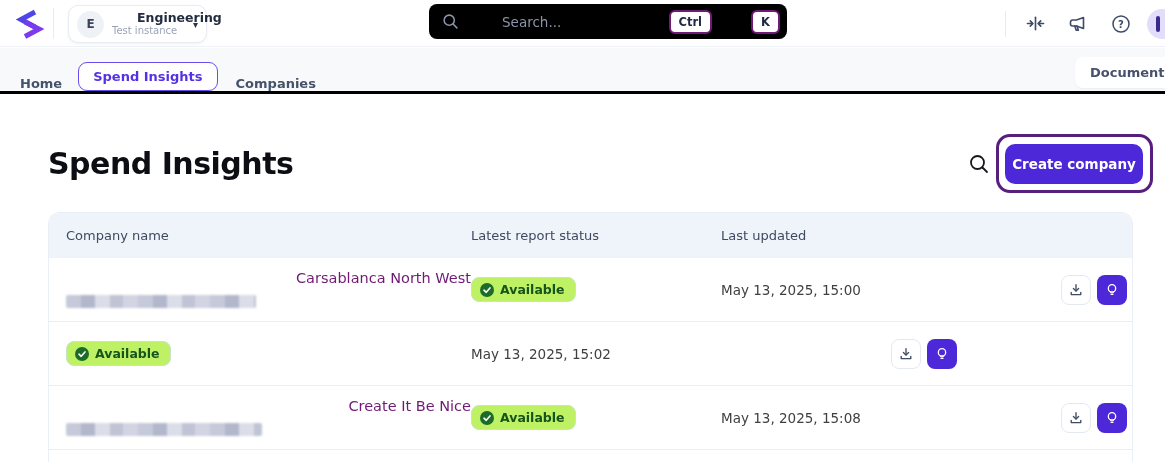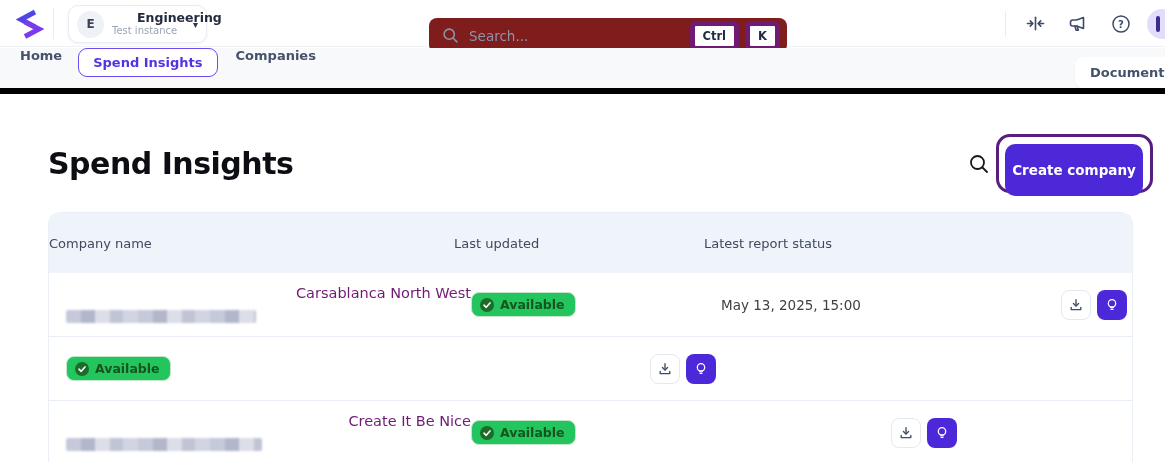--- a/index.html
+++ b/index.html
@@ -15,70 +15,70 @@
   .org-card { position:absolute; left:68px; top:5px; height:38px; width:139px; background:#fff;
     border:1px solid #e9ecf2; border-radius:10px; box-shadow:0 1px 3px rgba(40,50,80,.07);
     display:flex; align-items:center; padding:0 8px; cursor:pointer; }
   .org-avatar { width:27px; height:27px; border-radius:50%; background:#eef1f6; color:#3a4458;
     font-size:12px; font-weight:bold; display:flex; align-items:center; justify-content:center; flex:0 0 auto; }
   .org-texts { margin-left:8px; line-height:1.15; min-width:0; }
   .org-name { font-size:12.5px; font-weight:bold; color:#232c3f; white-space:nowrap;margin-left:25px; }
   .org-sub { font-size:10px; color:#9aa3b6; white-space:nowrap; }
   .org-caret { margin-left:6px; color:#2b3448; font-size:10px; }
 
-  .searchbar { position:absolute; left:429px; top:18px; width:358px; height:35px; background:#7f1d1d;
-    border-radius:8px; display:flex; align-items:center; padding:0 7px 0 13px; cursor:text; }
+  .searchbar { position:absolute; left:429px; top:4px; width:358px; height:35px; background:#000000;
+    border-radius:8px; display:flex; align-items:center; padding:0 7px 0 13px; cursor:text;gap:33px; }
   .searchbar .ph { margin-left:10px; font-size:13.5px; font-weight:500; color:#8b94a9; flex:1 1 auto; }
-  .kbd { background:#fff; border:5px solid #701a75; border-radius:6px; padding:3px 8px;
+  .kbd { background:#fff; border:2px solid #701a75; border-radius:6px; padding:3px 8px;
     font-size:11.5px; font-weight:bold; color:#1f2940; margin-left:6px; box-shadow:0 1px 1px rgba(40,50,80,.05); }
 
   .topbar-right { position:absolute; right:0; top:0; height:47px; display:flex; align-items:center; }
   .tb-vdiv2 { width:1px; height:26px; background:#e8ebf1; margin-right:12px; }
   .tb-icon { width:34px; height:34px; display:flex; align-items:center; justify-content:center;
     margin-right:9px; cursor:pointer; border-radius:8px; }
   .user-avatar { width:30px; height:30px; border-radius:50%; background:#e2ddfa; margin-right:-12px;
     position:relative; overflow:hidden; cursor:pointer; flex:0 0 auto; }
   .user-avatar .glyph { position:absolute; left:9px; top:7px; width:4px; height:16px; border-radius:2px; background:#3b2b8f; }
 
   
   .navbar { position:absolute; top:48px; left:0; width:1165px; height:46px; background:#f7f9fb;
-    border-bottom:6px solid #000000; display:flex; align-items:flex-start; }
+    border-bottom:3px solid #000000; display:flex; align-items:flex-end; }
   .nav-item { font-size:13px; font-weight:bold; color:#46526b; margin-left:18px; cursor:pointer; white-space:nowrap; }
   .nav-item:first-child { margin-left:20px; }
   .nav-pill { background:#fff; border:1.5px solid #6b4cee; color:#5531e4; border-radius:9px;
     padding:6px 14px; margin-left:16px; }
   .doc-btn { position:absolute; left:1075px; top:57px; height:31px; width:120px; background:#fff;
     border-radius:8px 0 0 8px; box-shadow:0 1px 2px rgba(40,50,80,.06); display:flex; align-items:center;
     padding-left:15px; font-size:13px; font-weight:bold; color:#46526b; cursor:pointer;
     white-space:nowrap; overflow:hidden; }
 
   
   .page-title { position:absolute; left:48px; top:146px; font-size:30px; font-weight:800;
     letter-spacing:-0.5px; color:#0c0e13; }
   .mini-search { position:absolute; left:968px; top:153px; width:22px; height:22px; cursor:pointer; }
   .create-ring { position:absolute; left:996px; top:134px; width:157px; height:59px;
     border:3px solid #571e7e; border-radius:14px; background:#fff; }
-  .create-btn { position:absolute; left:1005px; top:144px; width:138px; height:52px; background:#4c28d9;
+  .create-btn { position:absolute; left:1005px; top:144px; width:138px; height:40px; background:#4c28d9;
     border:none; border-radius:10px; color:#fff; font-size:13.5px; font-weight:bold;
     font-family:inherit; cursor:pointer; }
 
   
   .card { position:absolute; left:48px; top:212px; width:1085px; height:260px; background:#fff;
     border:1px solid #eaeff6; border-bottom:none; border-radius:12px 12px 0 0; overflow:hidden; }
   .thead { display:grid; grid-template-columns:405px 250px 1fr 170px; align-items:center;
-    height:60px; background:#eff4fa; }
+    height:45px; background:#eff4fa; padding-left:17px; }
   .th { font-size:13px; font-weight:500; color:#3f4a61; }
   .trow { display:grid; grid-template-columns:405px 250px 1fr 170px; align-items:center;
     height:64px; padding-left:17px; border-bottom:1px solid #e9eef6; background:#fff; cursor:pointer; }
   .cell-name { line-height:1; }
   .row-name { font-size:14.5px; font-weight:normal; color:#701a75;text-align:right; }
   .blur-strip { margin-top:10px; height:13px; border-radius:2px; filter:blur(1.3px);
     background:repeating-linear-gradient(90deg,#c6c9d9 0 15px,#b2b7cb 15px 29px,#dbdde8 29px 44px,#c0c4d5 44px 57px,#d2d4e2 57px 72px); }
   .w1 { width:190px; } .w2 { width:205px; } .w3 { width:196px; }
-  .badge { display:inline-flex; align-items:center; gap:6px; background:#22c55e; border:1px solid #c5e5c8;
+  .badge { display:inline-flex; align-items:center; gap:6px; background:#bef264; border:1px solid #c5e5c8;
     border-radius:8px; padding:4px 10px 4px 8px; font-size:12.5px; font-weight:bold; color:#17541d; }
   .date { font-size:13.5px; font-weight:500; color:#404040; }
   .actions { display:flex; justify-content:flex-end; gap:6px; padding-right:5px; }
   .icon-btn { width:30px; height:30px; border-radius:8px; display:flex; align-items:center;
     justify-content:center; cursor:pointer; border:1px solid #e4e9f1; background:#fff; }
   .icon-btn.purple { background:#4c28d9; border:none; }
 </style>
 </head>
 <body>
 
@@ -150,22 +150,22 @@
     <circle cx="9.5" cy="9.5" r="6.5" stroke="#16181d" stroke-width="1.8"></circle>
     <path d="M14.5 14.5 L19 19" stroke="#16181d" stroke-width="1.8" stroke-linecap="round"></path>
   </svg>
 </div>
 <div class="create-ring"></div>
 <button class="create-btn">Create company</button>
 
 <div class="card">
   <div class="thead">
     <div class="th">Company name</div>
+    <div class="th">Latest report status</div>
     <div class="th">Last updated</div>
-    <div class="th">Latest report status</div>
     <div class="th"></div>
   </div>
 
   <div class="trow">
     <div class="cell-name">
       <div class="row-name">Carsablanca North West</div>
       <div class="blur-strip w1"></div>
     </div>
     <div>
       <span class="badge">
@@ -198,20 +198,21 @@
   <div class="trow">
     <div>
       <span class="badge">
         <svg width="14" height="14" viewBox="0 0 14 14">
           <circle cx="7" cy="7" r="7" fill="#1d6b28"></circle>
           <path d="M4 7.2 L6.2 9.3 L10 4.9" stroke="#fff" stroke-width="1.6" fill="none" stroke-linecap="round" stroke-linejoin="round"></path>
         </svg>
         <span>Available</span>
       </span>
     </div>
+    <div class="date">May 13, 2025, 15:02</div>
     <div class="actions">
       <div class="icon-btn">
         <svg width="16" height="16" viewBox="0 0 20 20" fill="none" stroke="#3f4b66" stroke-width="1.7" stroke-linecap="round" stroke-linejoin="round">
           <path d="M10 3.5 V11"></path>
             <path d="M6.8 8.2 L10 11.4 L13.2 8.2"></path>
             <path d="M4 13 V15.7 H16 V13"></path>
         </svg>
       </div>
       <div class="icon-btn purple">
         <svg width="16" height="16" viewBox="0 0 20 20" fill="none" stroke="#fff" stroke-width="1.6" stroke-linecap="round">
@@ -230,20 +231,21 @@
     </div>
     <div>
       <span class="badge">
         <svg width="14" height="14" viewBox="0 0 14 14">
           <circle cx="7" cy="7" r="7" fill="#1d6b28"></circle>
           <path d="M4 7.2 L6.2 9.3 L10 4.9" stroke="#fff" stroke-width="1.6" fill="none" stroke-linecap="round" stroke-linejoin="round"></path>
         </svg>
         <span>Available</span>
       </span>
     </div>
+    <div class="date">May 13, 2025, 15:08</div>
     <div class="actions">
       <div class="icon-btn">
         <svg width="16" height="16" viewBox="0 0 20 20" fill="none" stroke="#3f4b66" stroke-width="1.7" stroke-linecap="round" stroke-linejoin="round">
           <path d="M10 3.5 V11"></path>
             <path d="M6.8 8.2 L10 11.4 L13.2 8.2"></path>
             <path d="M4 13 V15.7 H16 V13"></path>
         </svg>
       </div>
       <div class="icon-btn purple">
         <svg width="16" height="16" viewBox="0 0 20 20" fill="none" stroke="#fff" stroke-width="1.6" stroke-linecap="round">

